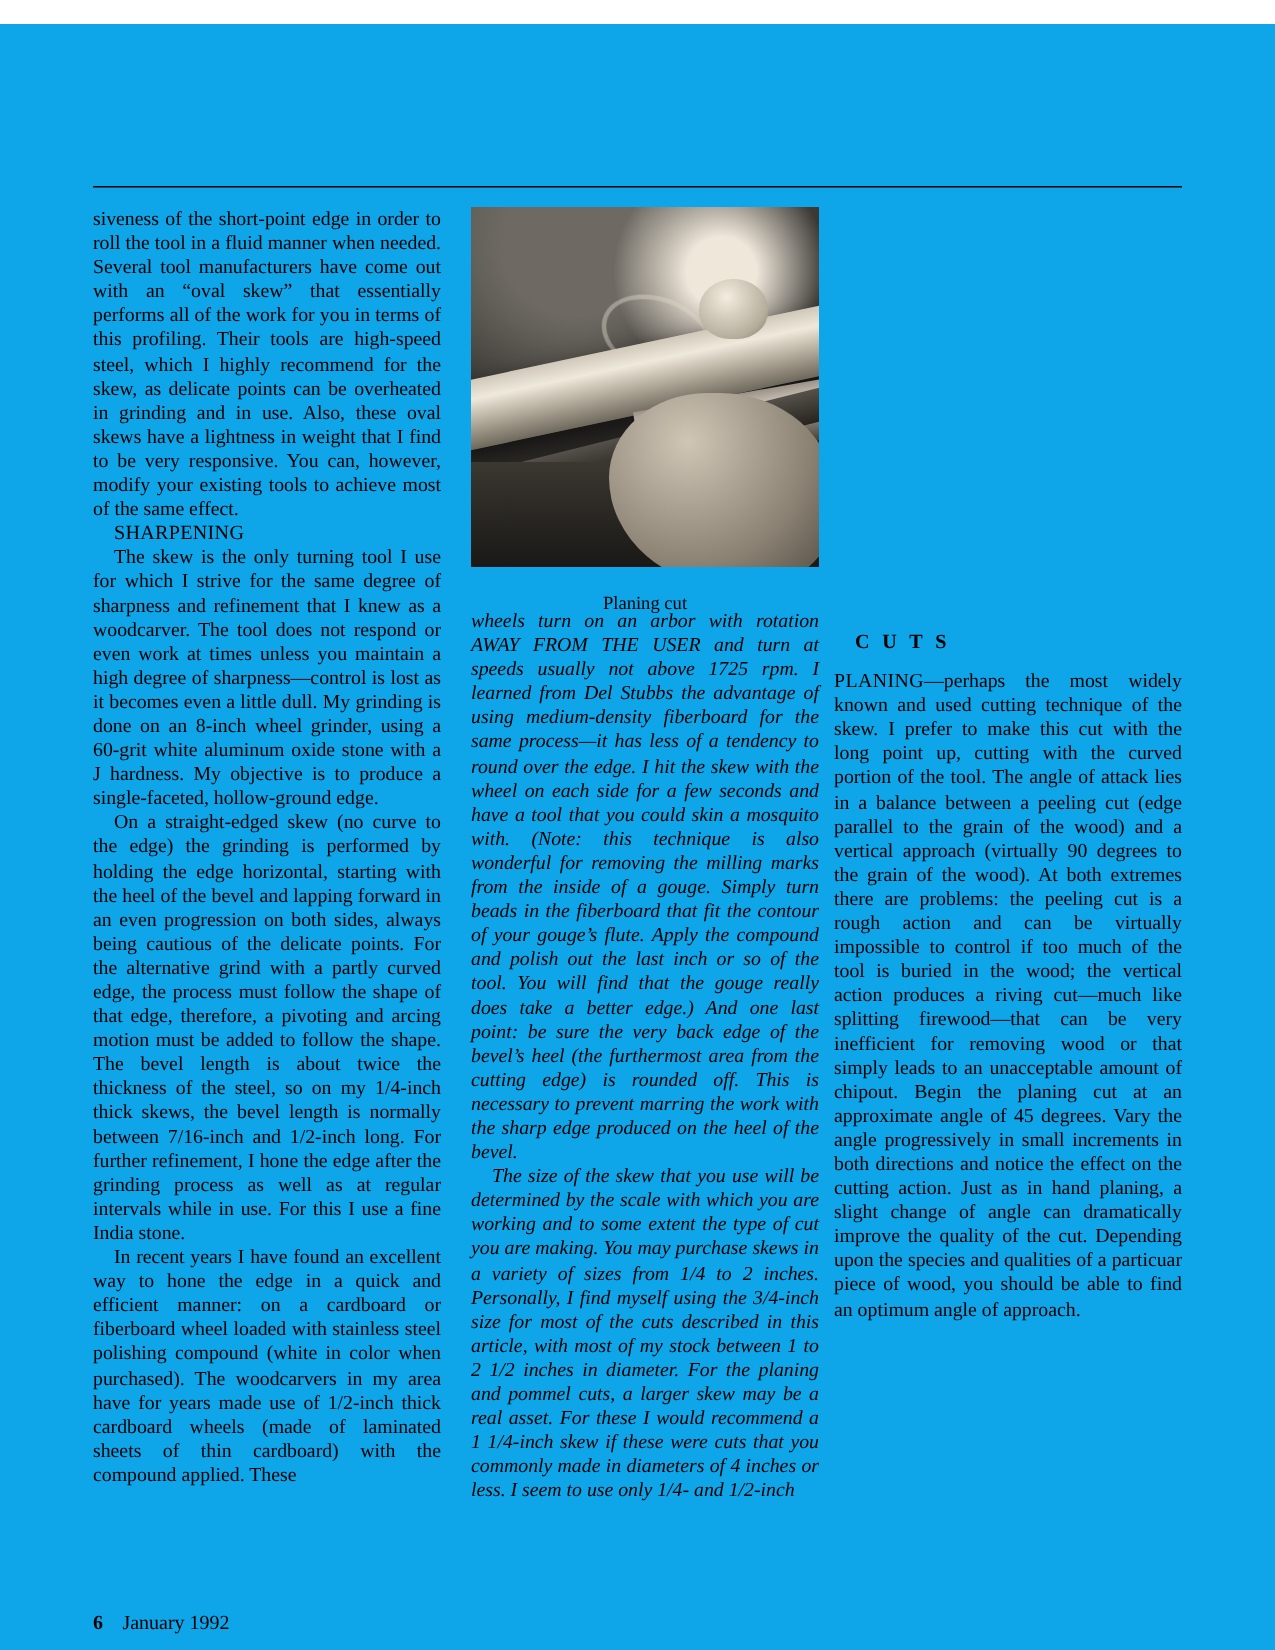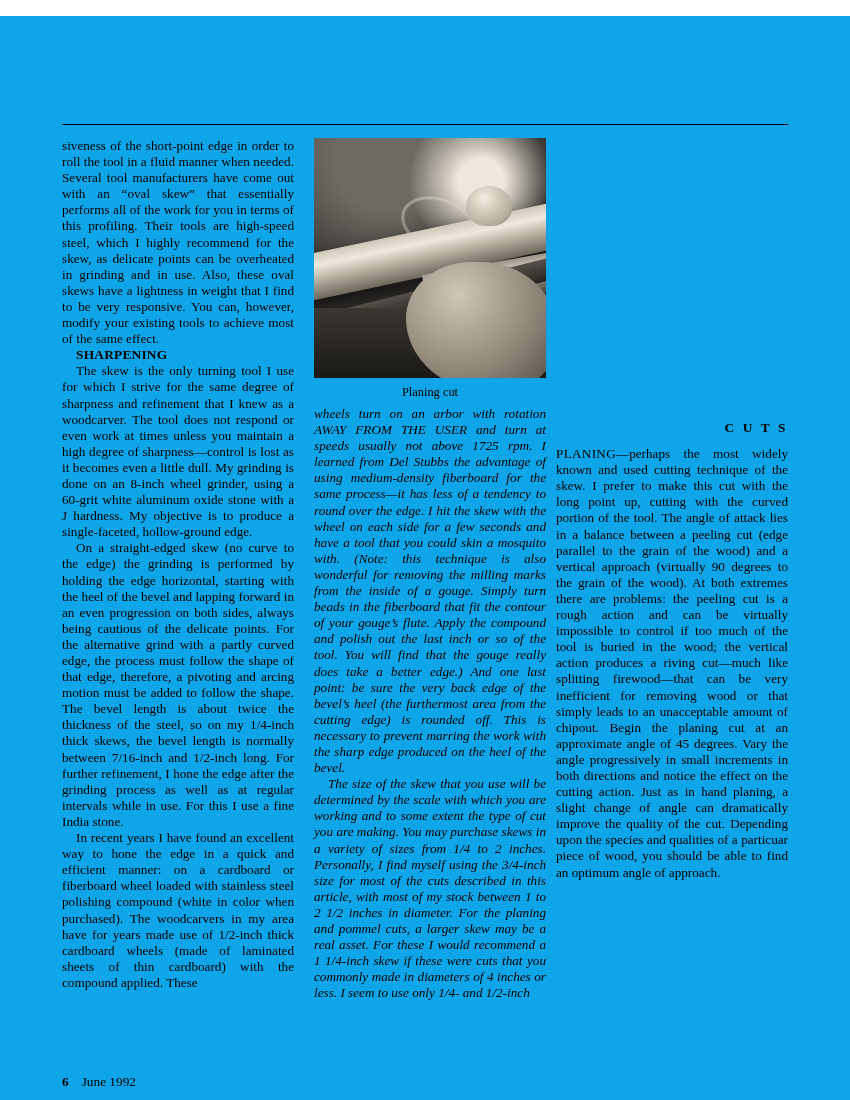--- a/index.html
+++ b/index.html
@@ -50,32 +50,32 @@
   }
   .col p.noindent {
     text-indent: 0;
   }
   .col-1 { left: 0; top: 0; width: 232px; }
   .col-2 { left: 252px; top: 0; width: 232px; font-style: italic; }
   .col-3 { left: 494px; top: 0; width: 232px; }
 
   .heading {
     font-size: 13.4px;
-    font-weight: bold;
+    font-weight: normal;
     margin: 2px 0 0 0;
     letter-spacing: 0.2px;
     text-indent: 0;
     text-align: left;
   }
   .heading-spaced {
     font-size: 13.4px;
     font-weight: bold;
     letter-spacing: 2.6px;
     text-indent: 0;
-    text-align: right;
+    text-align: left;
     margin: 0;
   }
   .runin {
     font-weight: normal;
     letter-spacing: 0.3px;
   }
 
   
   .figure {
     position: absolute;
@@ -156,21 +156,21 @@
   }
   .photo .bench {
     position: absolute;
     left: 0; right: 0; bottom: 0;
     height: 70px;
     background: linear-gradient(180deg,#3b3731,#191816);
   }
   .caption {
     text-align: center;
     font-size: 12.4px;
-    margin-top: 7px;
+    margin-top: 17px;
     line-height: 15px;
   }
   .footer {
     position: absolute;
     left: 62px;
     top: 1058px;
     font-size: 13.3px;
   }
   .footer .pg {
     font-weight: bold;
@@ -214,16 +214,16 @@
     </div>
 
     <div class="col col-3" style="top: 268px;">
       <p class="heading-spaced" style="margin-top:14px;">C U T S</p>
       <p style="text-indent:0; margin-top:10px;"><span class="runin">PLANING</span><span>—perhaps the most widely known and used cutting technique of the skew. I prefer to make this cut with the long point up, cutting with the curved portion of the tool. The angle of attack lies in a balance between a peeling cut (edge parallel to the grain of the wood) and a vertical approach (virtually 90 degrees to the grain of the wood). At both extremes there are problems: the peeling cut is a rough action and can be virtually impossible to control if too much of the tool is buried in the wood; the vertical action produces a riving cut—much like splitting firewood—that can be very inefficient for removing wood or that simply leads to an unacceptable amount of chipout. Begin the planing cut at an approximate angle of 45 degrees. Vary the angle progressively in small increments in both directions and notice the effect on the cutting action. Just as in hand planing, a slight change of angle can dramatically improve the quality of the cut. Depending upon the species and qualities of a particuar piece of wood, you should be able to find an optimum angle of approach.</span></p>
     </div>
 
   </div>
 
   <div class="footer">
-    <span class="pg">6</span><span>June 1992</span>
+    <span class="pg">6</span><span>January 1992</span>
   </div>
 
 </div>
 
 </body></html>

